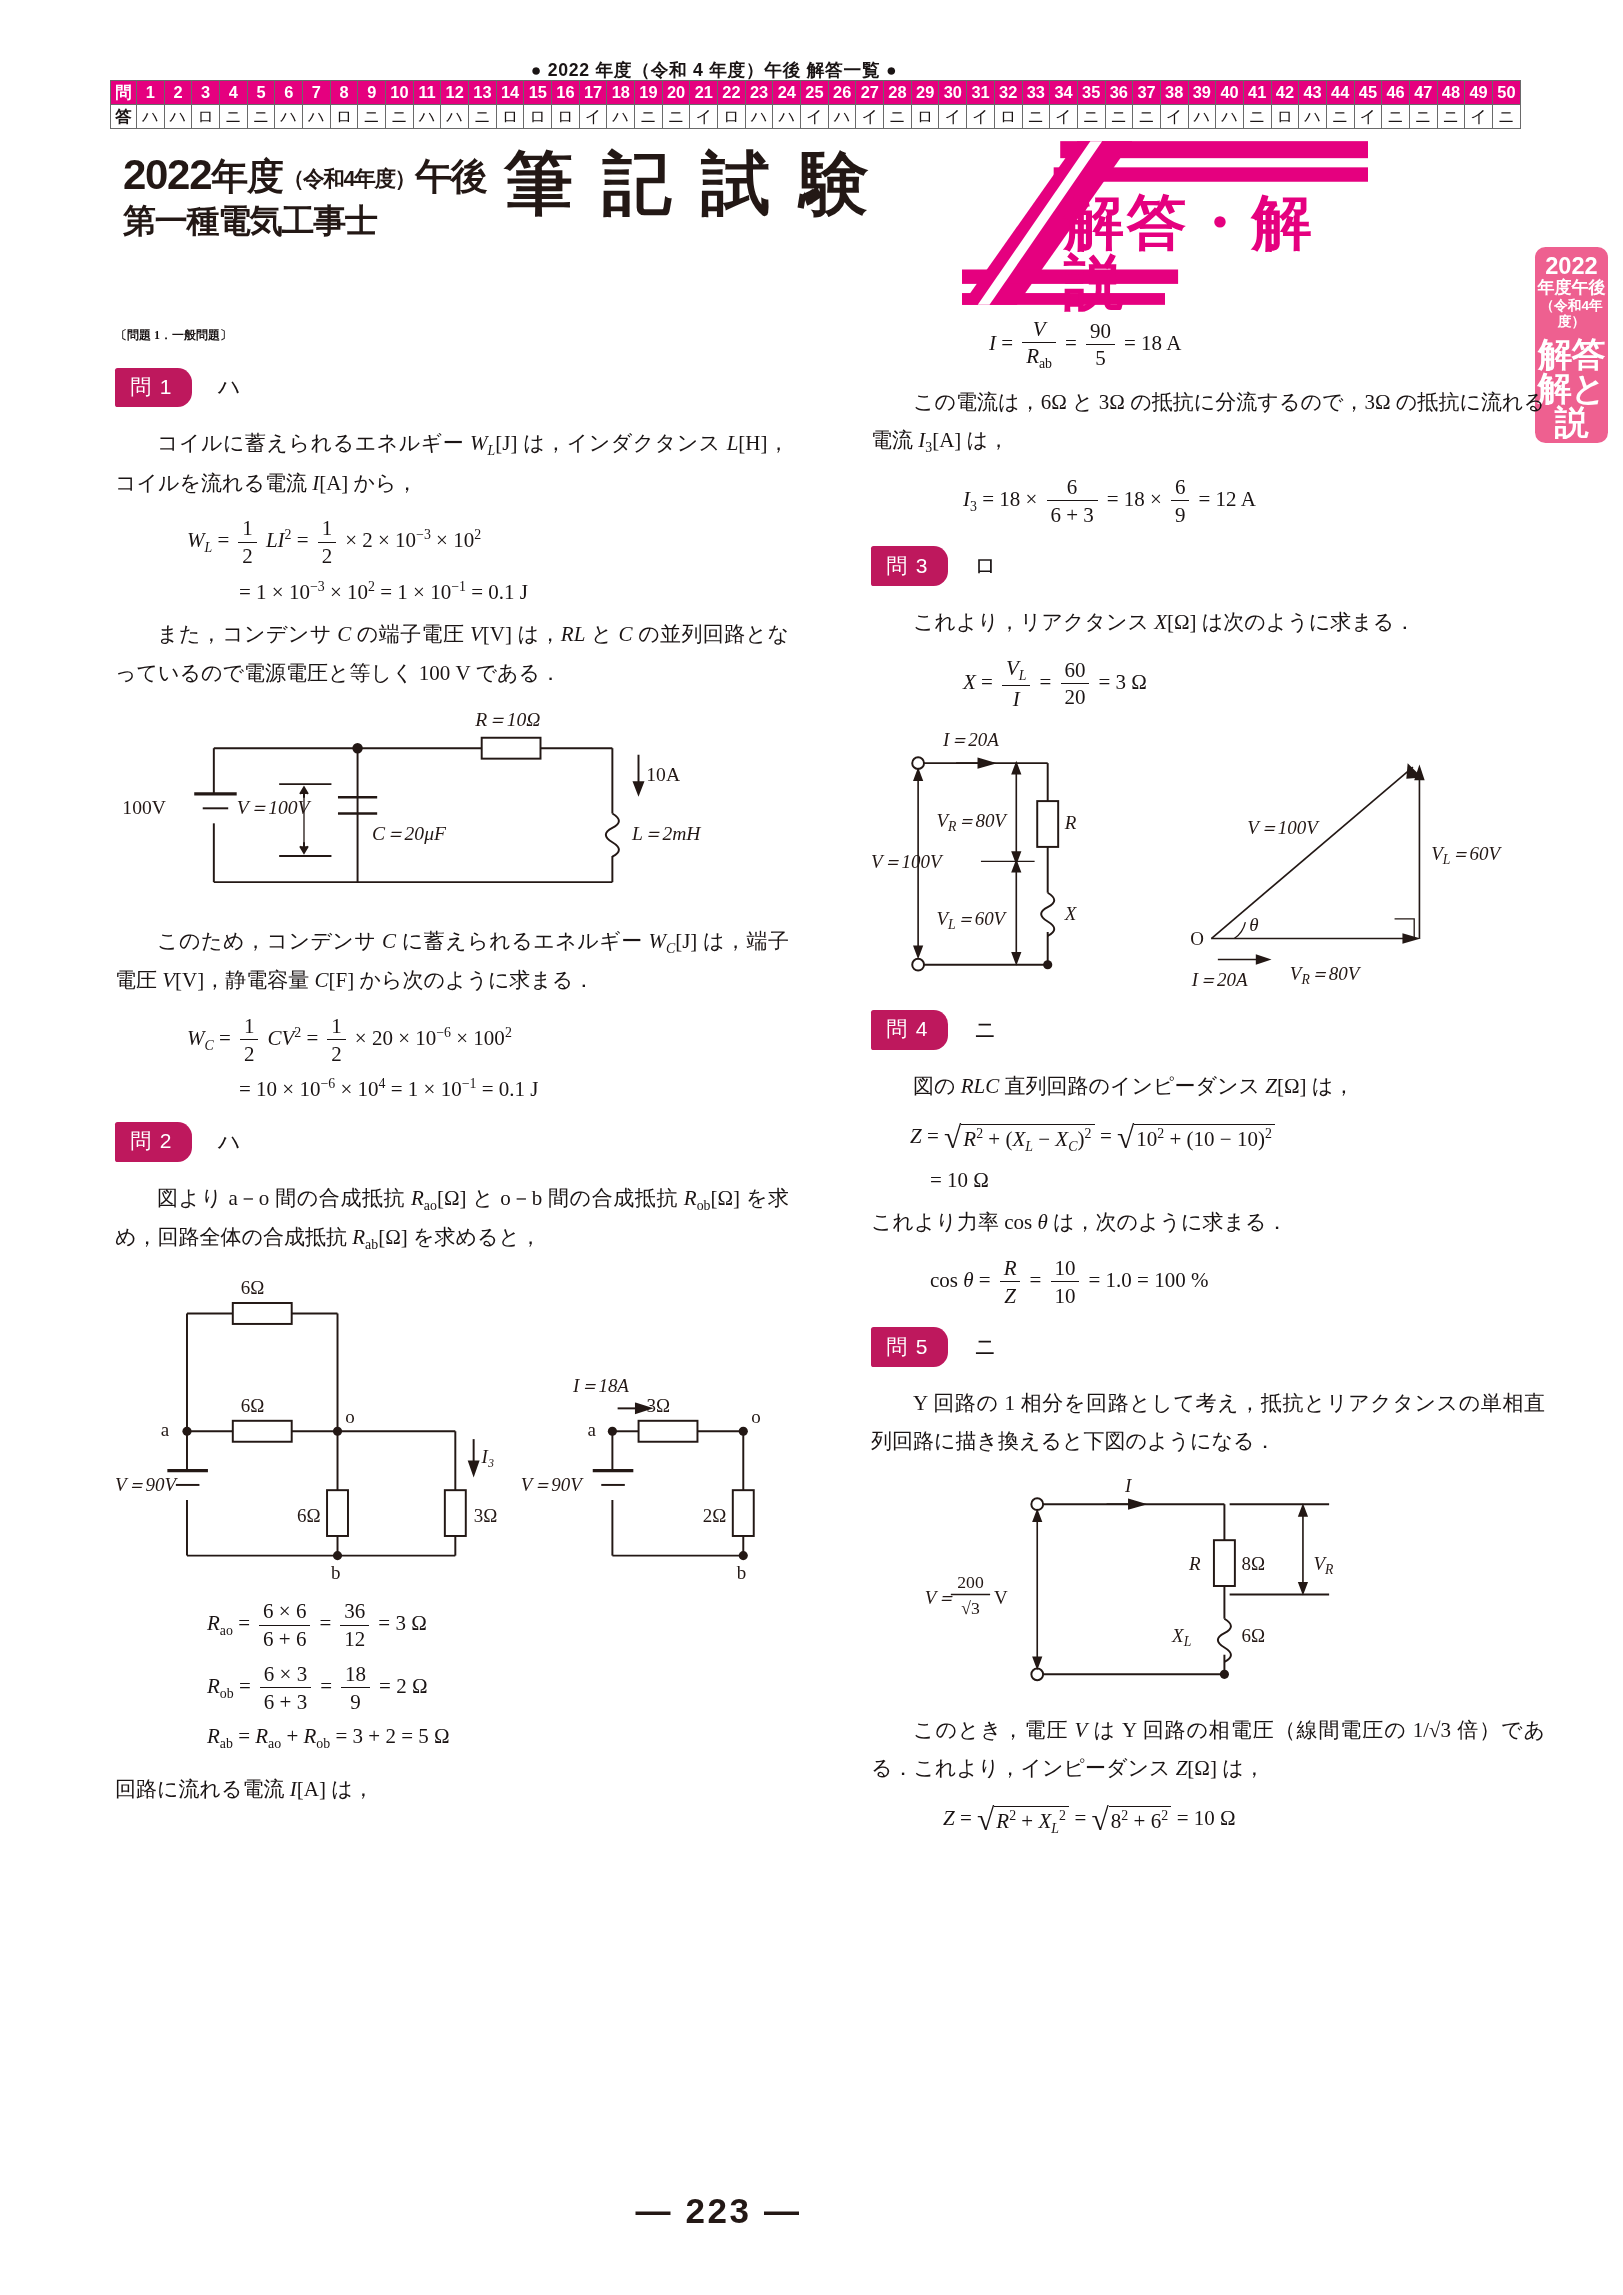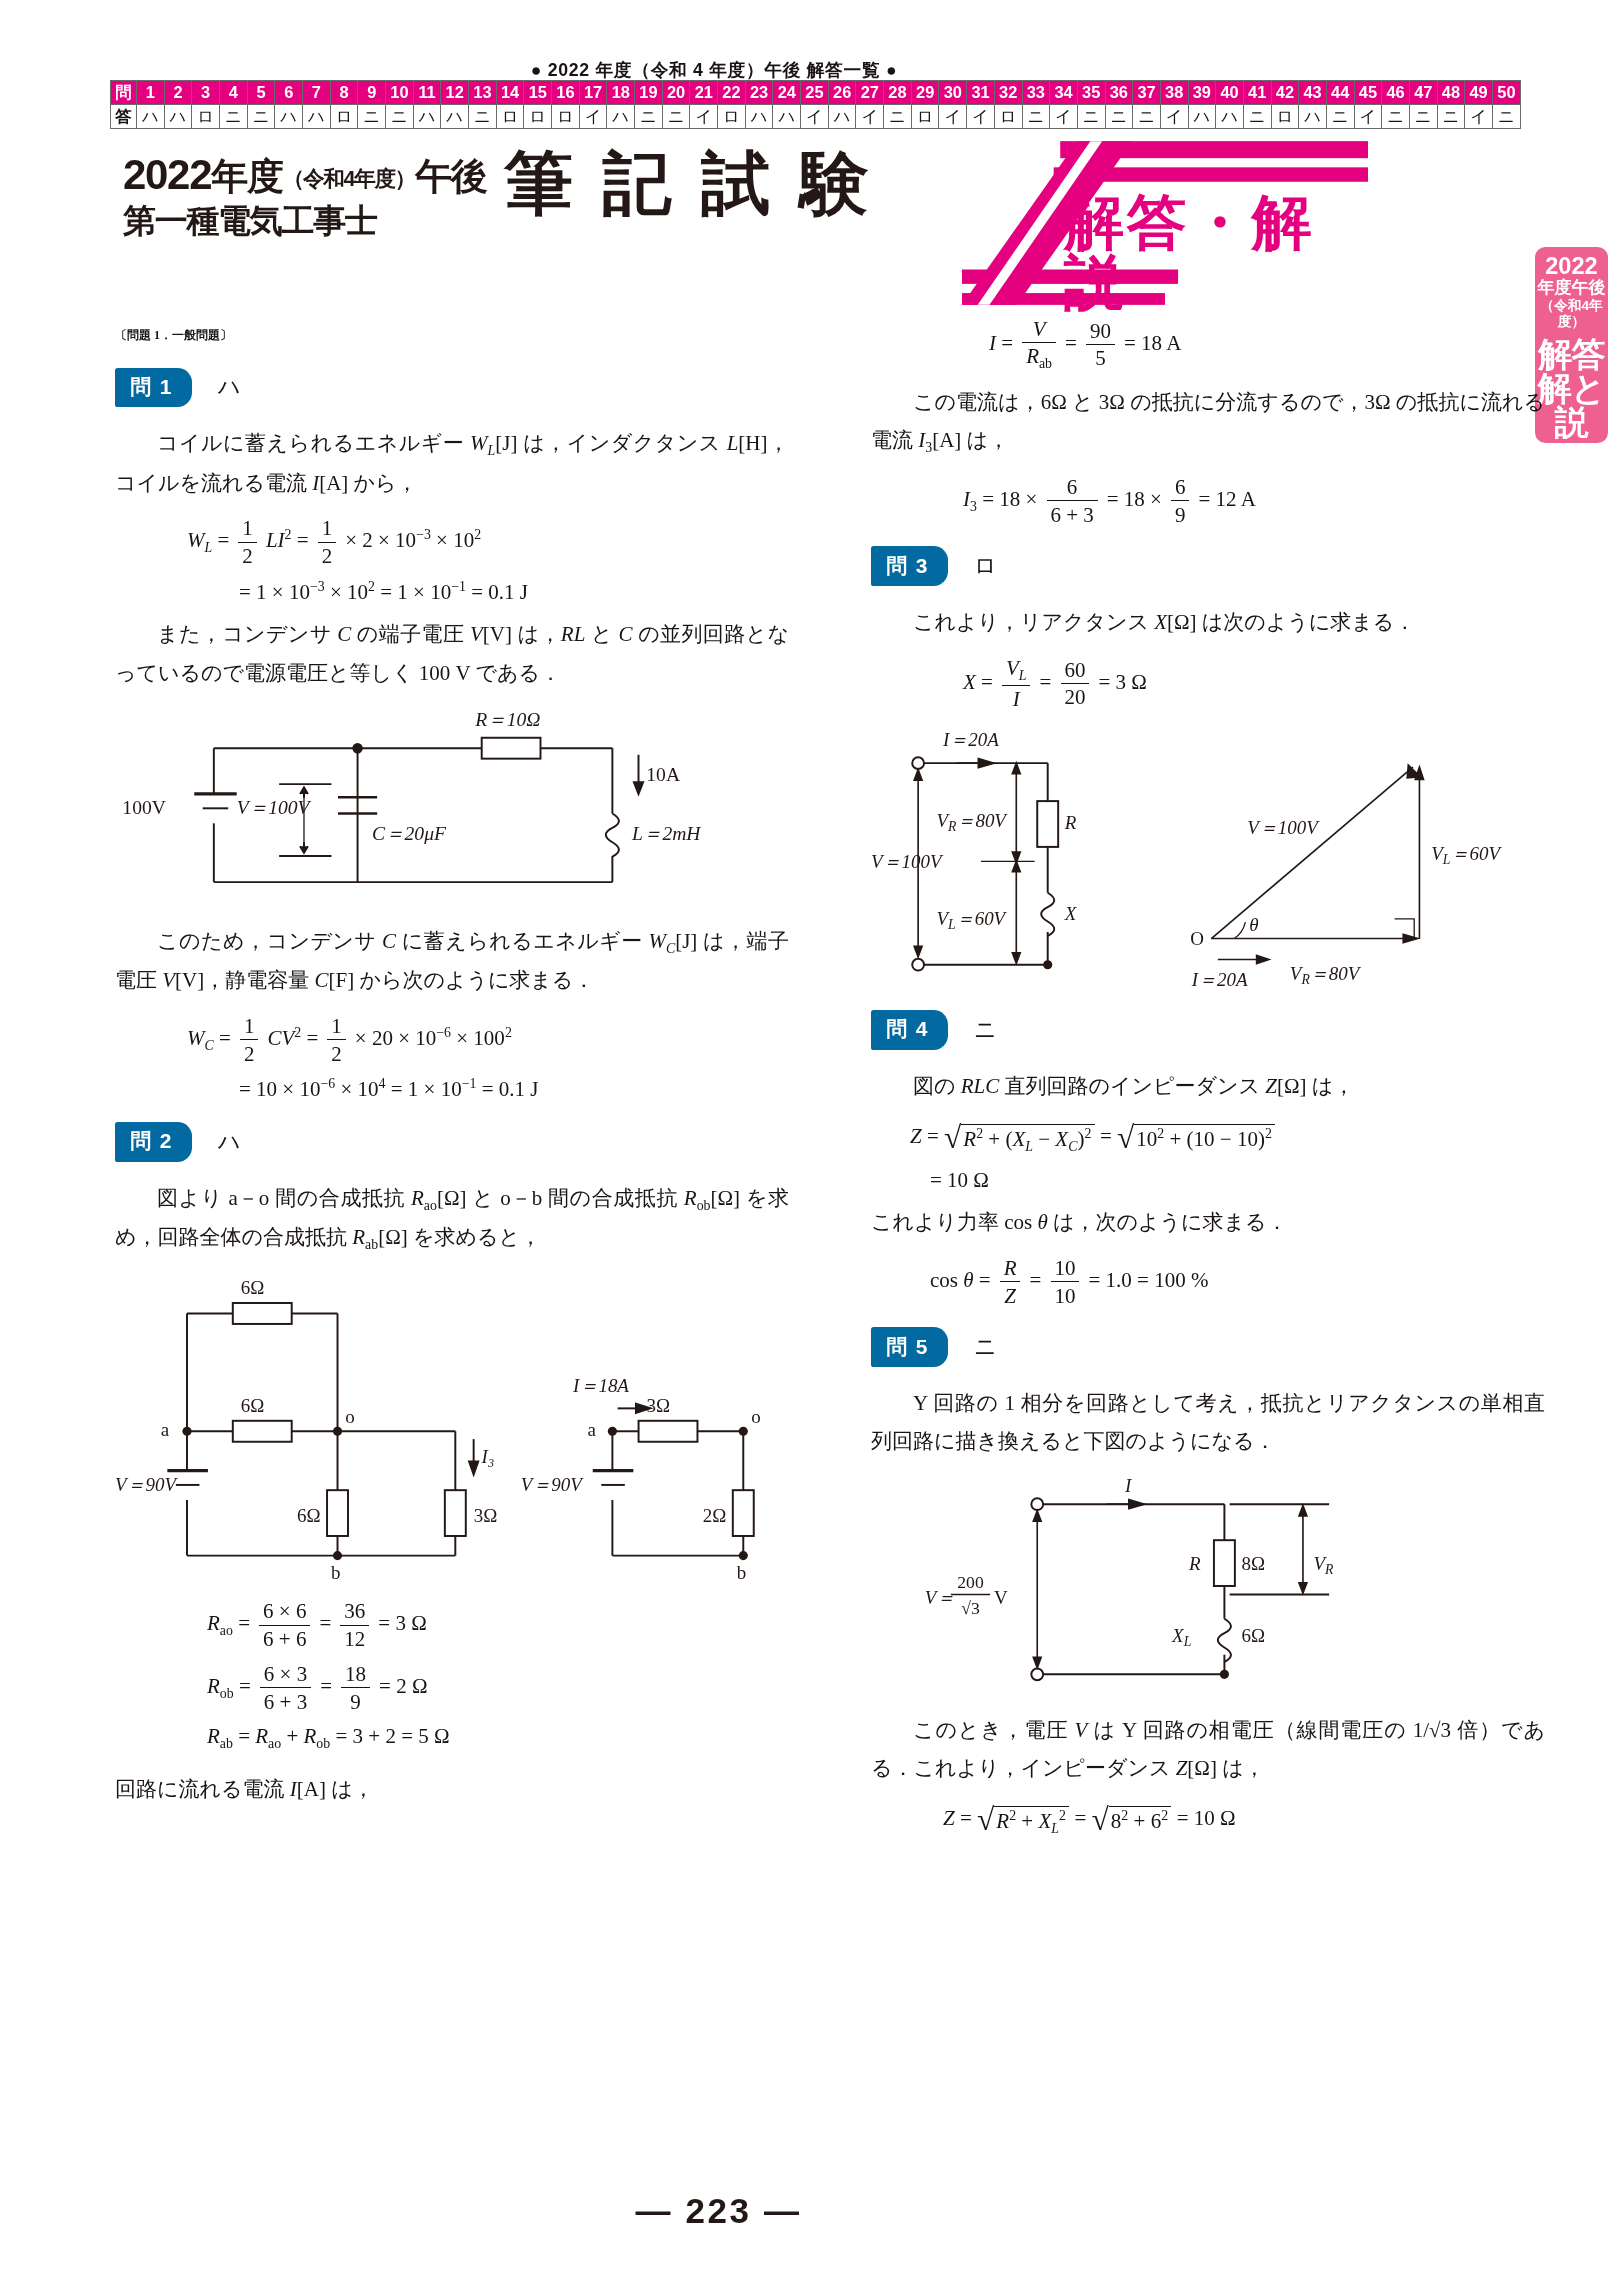--- a/index.html
+++ b/index.html
@@ -80,23 +80,23 @@
   .col.left  { left:115px; }
   .col.right { left:871px; }
 
   .sec-title {
     font-size:12px; font-weight:700; margin:0 0 23.6px 0;
     font-family:"Liberation Serif","DejaVu Serif",serif;
   }
 
   .qtag-row { display:flex; align-items:center; gap:26px; margin:19.6px 0 17px 0; }
   .qtag {
-    background:#0369a1; color:#ffffff;
-    font-family:"Liberation Sans","DejaVu Sans",sans-serif;
-    font-weight:700; font-size:21px;
+    background:#be185d; color:#ffffff;
+    font-family:"Liberation Sans","DejaVu Sans",sans-serif;
+    font-weight:400; font-size:21px;
     padding:5.2px 14.4px 6.5px 10.5px;
     border-radius:2.6px 14.4px 14.4px 2.6px;
     min-width:77px; text-align:center; letter-spacing:1.3px;
   }
   .qans { font-size:22px; font-family:"Liberation Serif","DejaVu Serif",serif; }
 
   p.body {
     font-size:21px; line-height:1.82; margin:0 0 14.4px 0;
     text-indent:2.0em; text-align:justify;
     font-family:"Liberation Serif","DejaVu Serif",serif;

